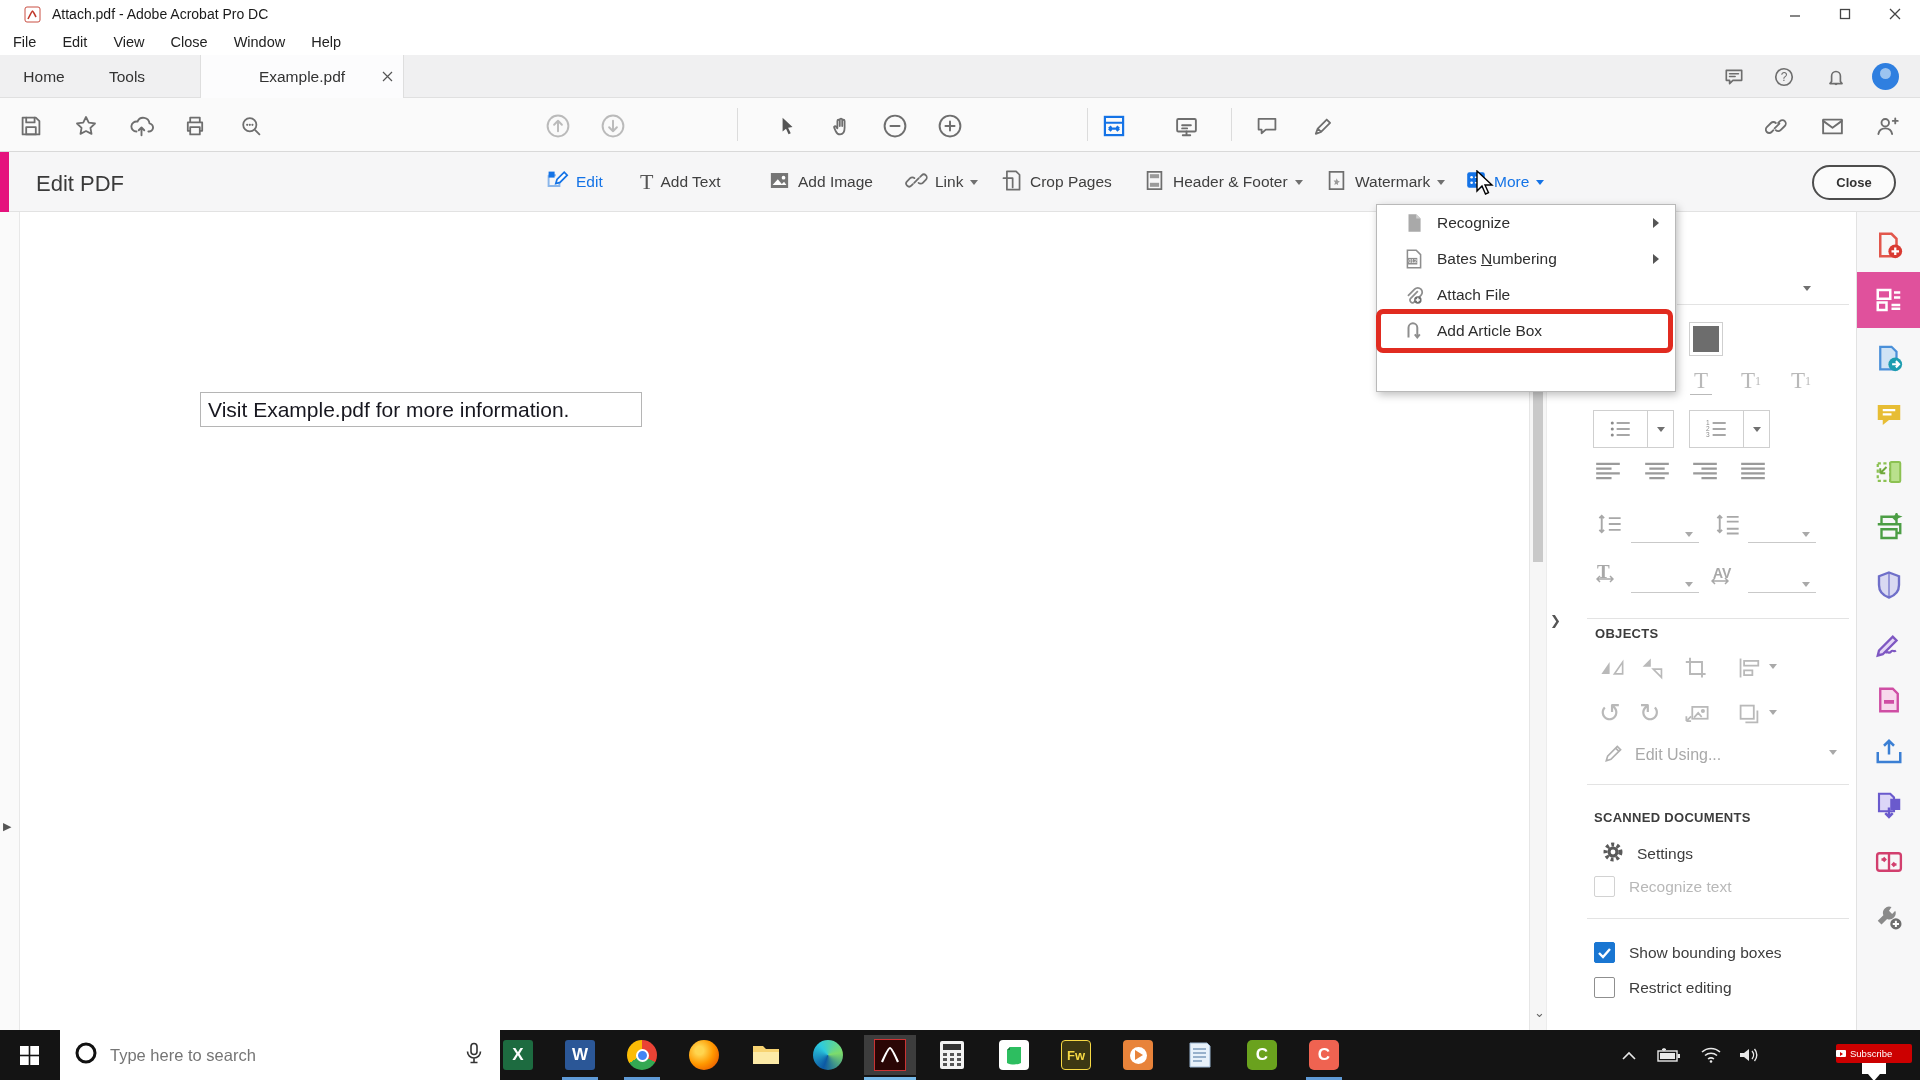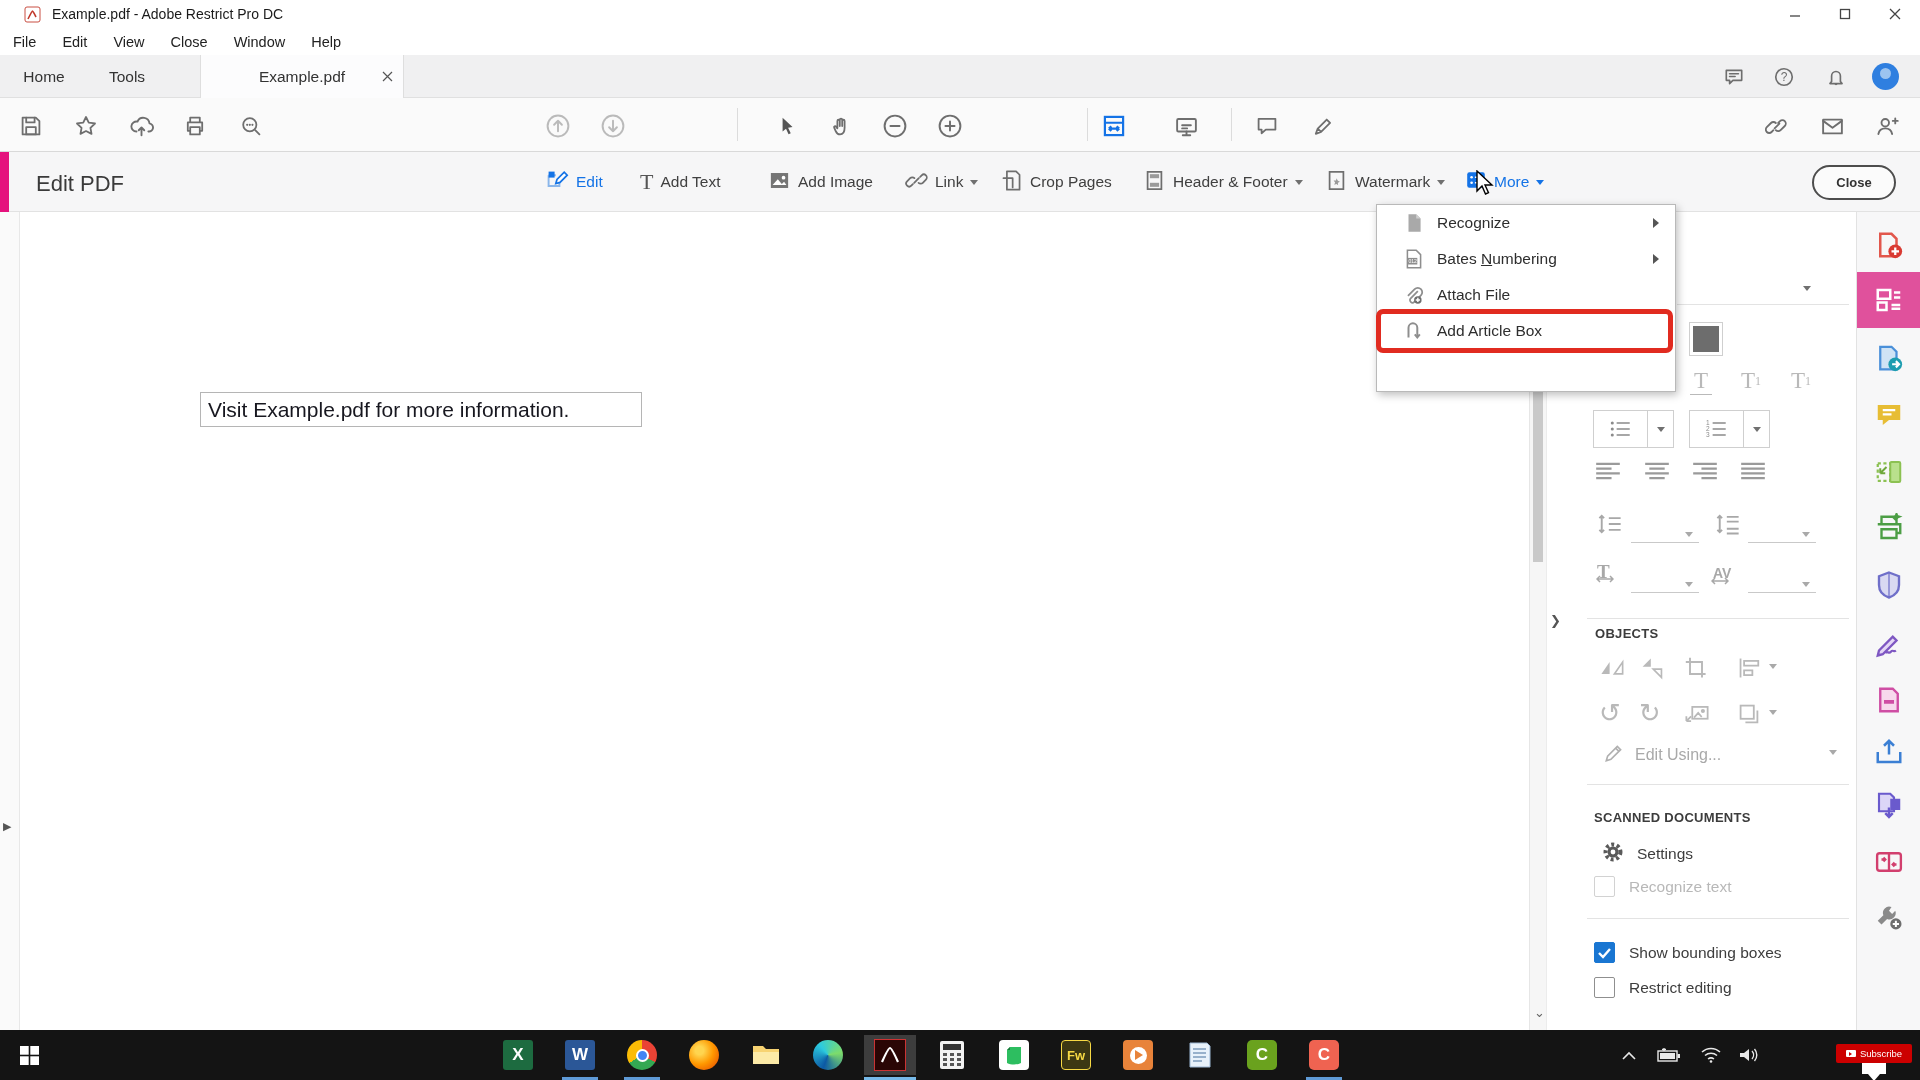--- a/index.html
+++ b/index.html
@@ -54,21 +54,21 @@
 
 <div id="screen">
 
   <div id="titlebar">
     <span class="gico" style="left:24px;top:6px;width:17px;height:17px">
       <svg width="17" height="17" viewBox="0 0 17 17">
           <rect x="1" y="1" width="15" height="15" rx="2" fill="#fff" stroke="#c94f43"></rect>
           <path d="M4 13c2-4 4-8 4.5-8s1 1.5 3.5 6" stroke="#c0392b" fill="none" stroke-width="1.6"></path>
         </svg>
     </span>
-    <span style="margin-left:52px;color:#1a1a1a">Example.pdf - Adobe Restrict Pro DC</span>
+    <span style="margin-left:52px;color:#1a1a1a">Attach.pdf - Adobe Acrobat Pro DC</span>
     <div style="margin-left:auto;display:flex">
       <div class="wbtn">
           <svg width="12" height="12">
             <line x1="1" y1="8" x2="11" y2="8" stroke="#444" stroke-width="1.3"></line>
           </svg>
         </div>
       <div class="wbtn">
           <svg width="12" height="12">
             <rect x="1.5" y="1.5" width="9" height="9" fill="none" stroke="#444" stroke-width="1.3"></rect>
           </svg>
@@ -641,20 +641,30 @@
 
   <div id="taskbar">
     <div class="tapp" style="left:5px">
         <svg width="19" height="19" viewBox="0 0 19 19" fill="#fff">
           <rect x="0" y="0" width="8.7" height="8.7"></rect>
           <rect x="10.3" y="0" width="8.7" height="8.7"></rect>
           <rect x="0" y="10.3" width="8.7" height="8.7"></rect>
           <rect x="10.3" y="10.3" width="8.7" height="8.7"></rect>
         </svg>
       </div>
+    <div style="position:absolute;left:60px;top:0;width:440px;height:50px;background:#fff;display:flex;align-items:center">
+      <span style="margin-left:14px"><svg width="24" height="24" viewBox="0 0 24 24">
+            <circle cx="12" cy="12" r="9" fill="none" stroke="#111" stroke-width="3"></circle>
+          </svg></span>
+      <input style="border: 0px; outline: none; font-size: 16.5px; color: rgb(51, 51, 51); margin-left: 12px; flex: 1 1 0%; font-family: &quot;Liberation Sans&quot;, sans-serif;" placeholder="Type here to search">
+      <span style="margin-right:16px"><svg width="20" height="22" viewBox="0 0 20 22" fill="none" stroke="#333" stroke-width="1.6">
+            <rect x="7" y="1.5" width="6" height="11" rx="3"></rect>
+            <path d="M3.5 9.5a6.5 6.5 0 0 0 13 0 M10 16v4 M6.5 20.5h7"></path>
+          </svg></span>
+    </div>
 
     <div class="tapp" style="left:494px">
         <span class="lsq" style="background:#1d6b40;border-radius:3px">X</span>
       </div>
     <div class="tapp" style="left:556px">
         <span class="lsq" style="background:#2b5797;border-radius:3px">W</span>
       </div>
     <div class="tapp" style="left:618px">
         <span style="width:30px;height:30px;border-radius:50%;background:conic-gradient(#ea4335 0 33%,#34a853 33% 66%,#fbbc05 66% 100%);display:flex;align-items:center;justify-content:center">
           <span style="width:13px;height:13px;border-radius:50%;background:#4285f4;border:2.5px solid #fff"></span>
@@ -751,21 +761,21 @@
           <circle cx="11" cy="14.5" r="1.3" fill="#e8e8e8" stroke="none"></circle>
         </svg>
       </div>
     <div class="tray" style="left:1732px">
         <svg width="22" height="16" viewBox="0 0 22 16">
           <path d="M2 6h4l5-4v12l-5-4H2z" fill="#e8e8e8"></path>
           <path d="M14 4a6 6 0 0 1 0 8 M16.5 2a9 9 0 0 1 0 12" stroke="#e8e8e8" stroke-width="1.4" fill="none"></path>
         </svg>
       </div>
 
-    <div style="position:absolute;left:1836px;top:14px;width:76px;height:19px;background:#c00;border-radius:2px;display:flex;align-items:center;justify-content:center;gap:4px">
+    <div style="position:absolute;left:1836px;top:14px;width:76px;height:19px;background:#c00;border-radius:2px;display:flex;align-items:center;gap:4px">
       <span style="width:10px;height:7px;background:#fff;border-radius:1px;display:flex;align-items:center;justify-content:center">
           <span style="width:0;height:0;border-top:2px solid transparent;border-bottom:2px solid transparent;border-left:3px solid #c00"></span>
         </span>
       <span style="color:#fff;font-size:9.5px">Subscribe</span>
     </div>
     <div style="position:absolute;left:1862px;top:33px;width:24px;height:11px;background:#fff"></div>
     <div style="position:absolute;left:1868px;top:44px;width:0;height:0;border-left:6px solid transparent;border-right:6px solid transparent;border-top:7px solid #fff"></div>
   </div>
 
 </div>

